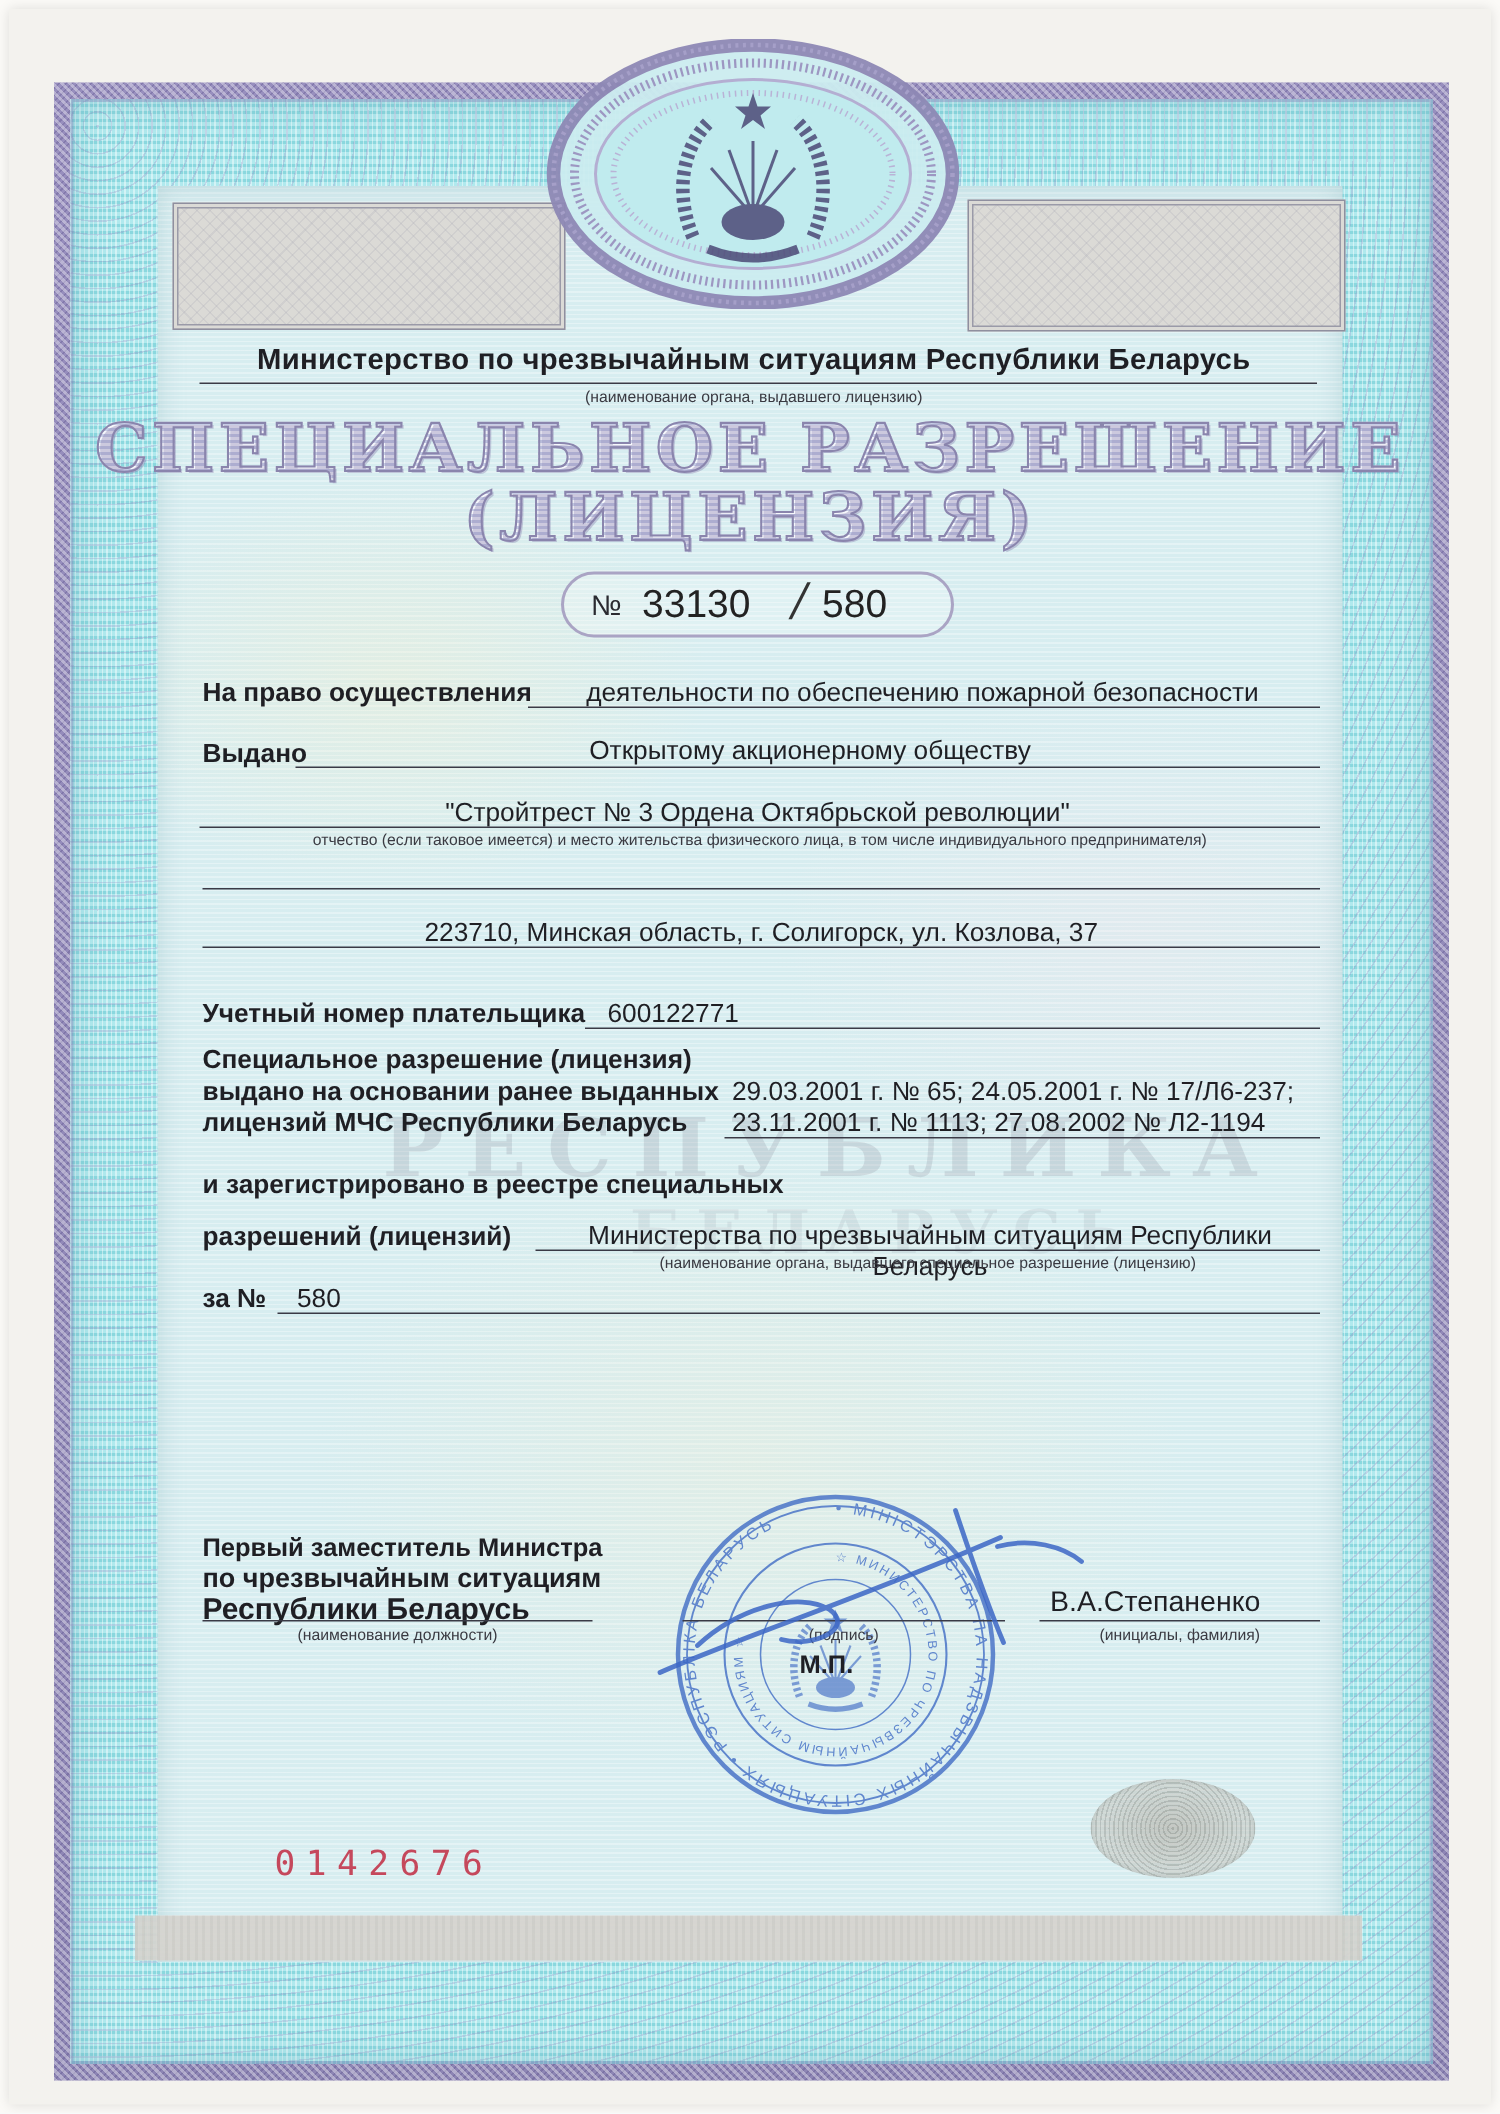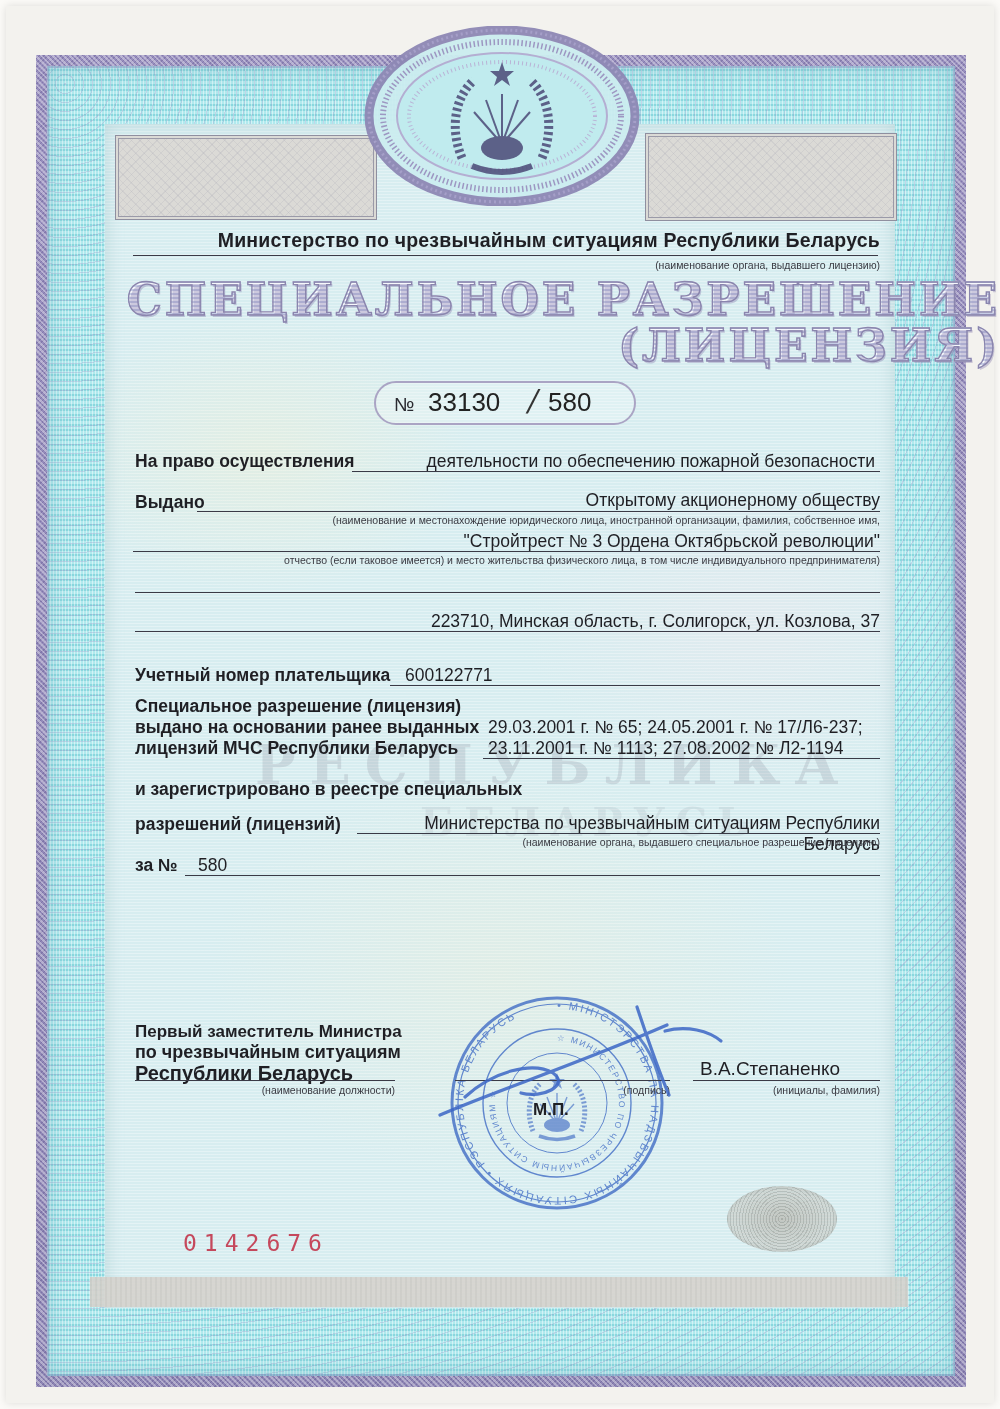--- a/index.html
+++ b/index.html
@@ -37,21 +37,21 @@
       #dbdad6;}
   .gb-left{left:115px;top:135px;width:260px;height:83px;}
   .gb-right{left:645px;top:133px;width:250px;height:86px;}
   .emblem{position:absolute;left:363px;top:26px;width:278px;height:180px;z-index:4;}
   
   .t{position:absolute;z-index:4;color:#1f1f24;}
   .lbl{font-weight:bold;font-size:17.5px;}
   .val{font-size:17.5px;}
   .cap{font-size:10.5px;color:#3a3a42;}
   .line{position:absolute;z-index:4;height:0;border-bottom:1.4px solid #3a3a46;}
-  .center{text-align:right;}
+  .center{text-align:center;}
   .ministry{font-weight:bold;font-size:19.5px;letter-spacing:.2px;}
   .big-title{font-family:"DejaVu Serif",serif;font-weight:bold;font-size:44px;letter-spacing:3px;
     color:#eceef6;-webkit-text-stroke:1.4px #8a85ad;
     background:repeating-linear-gradient(0deg,#f6f8fc 0 2px,#c6cde6 2px 4px);
     -webkit-background-clip:text;background-clip:text;-webkit-text-fill-color:transparent;
     text-shadow:1.5px 1.5px 0 rgba(125,115,165,.35);}
   .pill{position:absolute;left:374px;top:381px;width:258px;height:40px;z-index:4;
     border:2px solid #aaa4c4;border-radius:22px;background:rgba(255,255,255,.22);}
   .pill .no{position:absolute;left:18px;top:11px;font-size:19px;color:#2a2a30;}
   .pill .num{position:absolute;left:52px;top:4px;font-size:26px;color:#222;}
@@ -124,21 +124,20 @@
     <span class="num2">580</span>
   </div>
 
   <div class="t lbl" style="left:135px;top:451px;">На право осуществления</div>
   <div class="t val center" style="left:355px;top:451px;width:520px;">деятельности по обеспечению пожарной безопасности</div>
   <div class="line" style="left:352px;top:471px;width:528px;"></div>
 
   <div class="t lbl" style="left:135px;top:492px;">Выдано</div>
   <div class="t val center" style="left:200px;top:490px;width:680px;">Открытому акционерному обществу</div>
   <div class="line" style="left:197px;top:511px;width:683px;"></div>
-  <div class="t cap center" style="left:197px;top:514px;width:683px;">(наименование и местонахождение юридического лица, иностранной организации, фамилия, собственное имя,</div>
   <div class="t val center" style="left:130px;top:531px;width:750px;">"Стройтрест № 3 Ордена Октябрьской революции"</div>
   <div class="line" style="left:133px;top:551px;width:747px;"></div>
   <div class="t cap center" style="left:133px;top:554px;width:747px;">отчество (если таковое имеется) и место жительства физического лица, в том числе индивидуального предпринимателя)</div>
 
   <div class="line" style="left:135px;top:592px;width:745px;"></div>
   <div class="t val center" style="left:135px;top:611px;width:745px;">223710, Минская область, г. Солигорск, ул. Козлова, 37</div>
   <div class="line" style="left:135px;top:631px;width:745px;"></div>
 
   <div class="t lbl" style="left:135px;top:665px;">Учетный номер плательщика</div>
   <div class="t val" style="left:405px;top:665px;">600122771</div>

